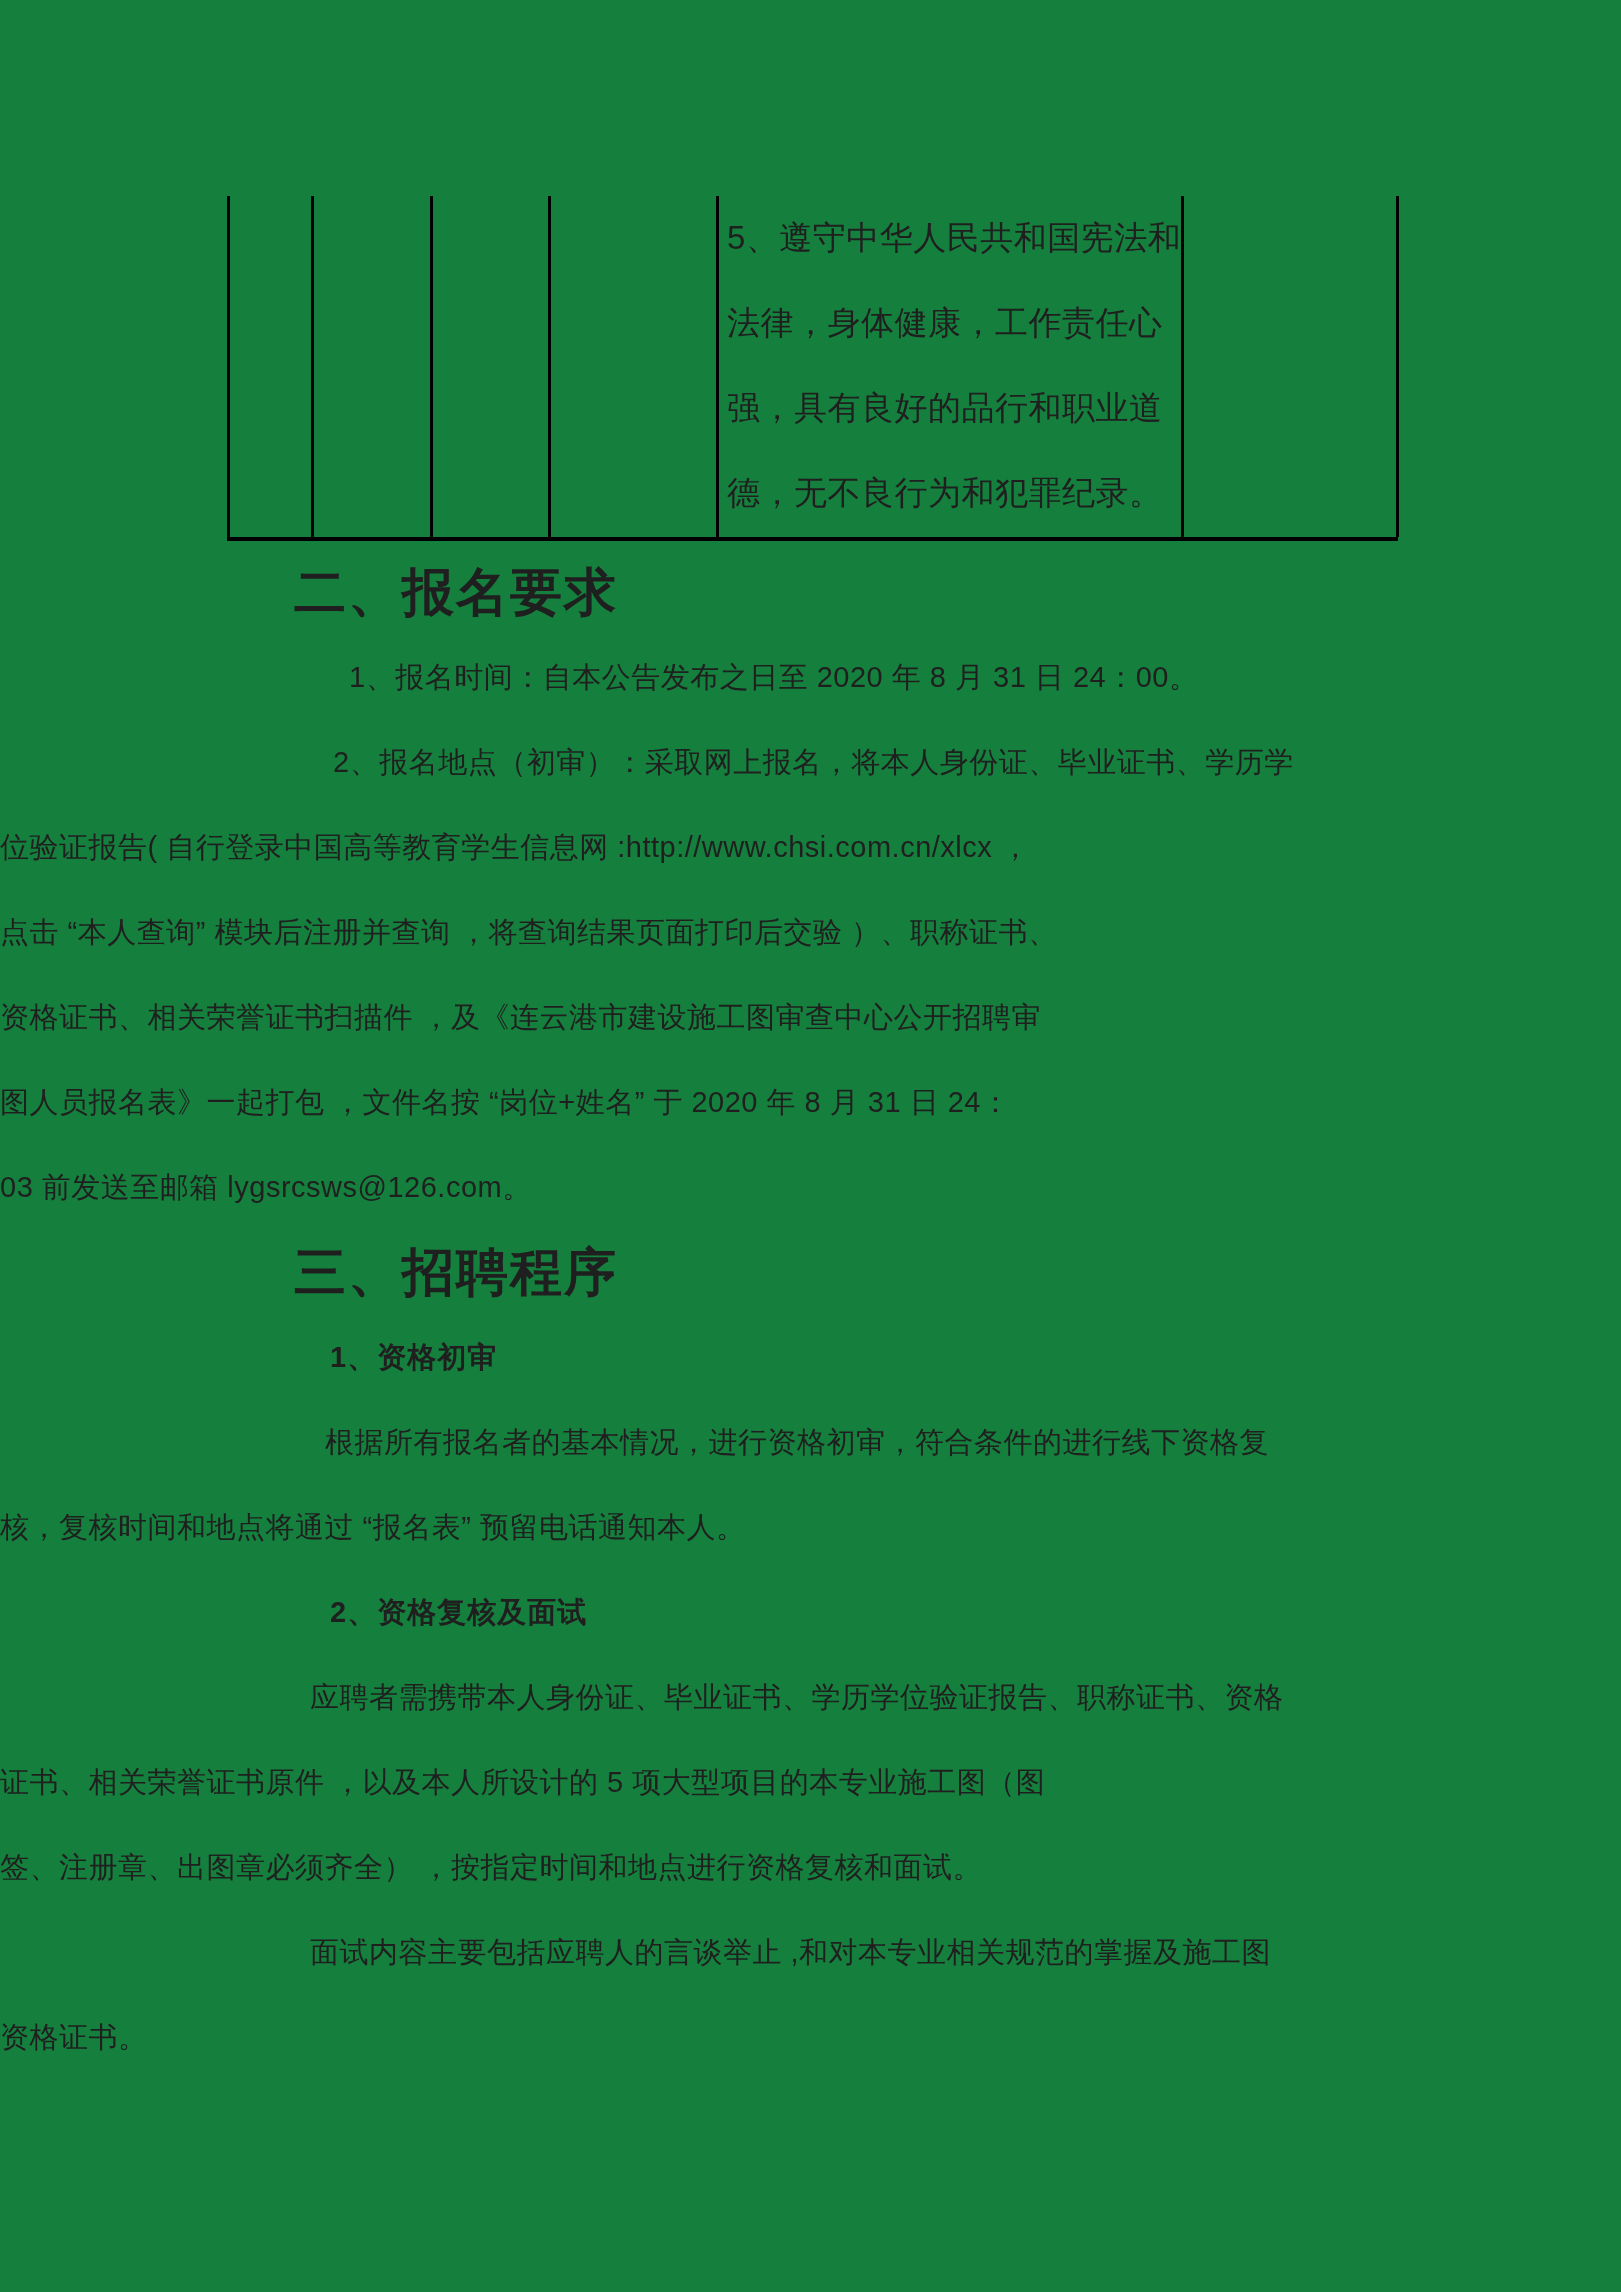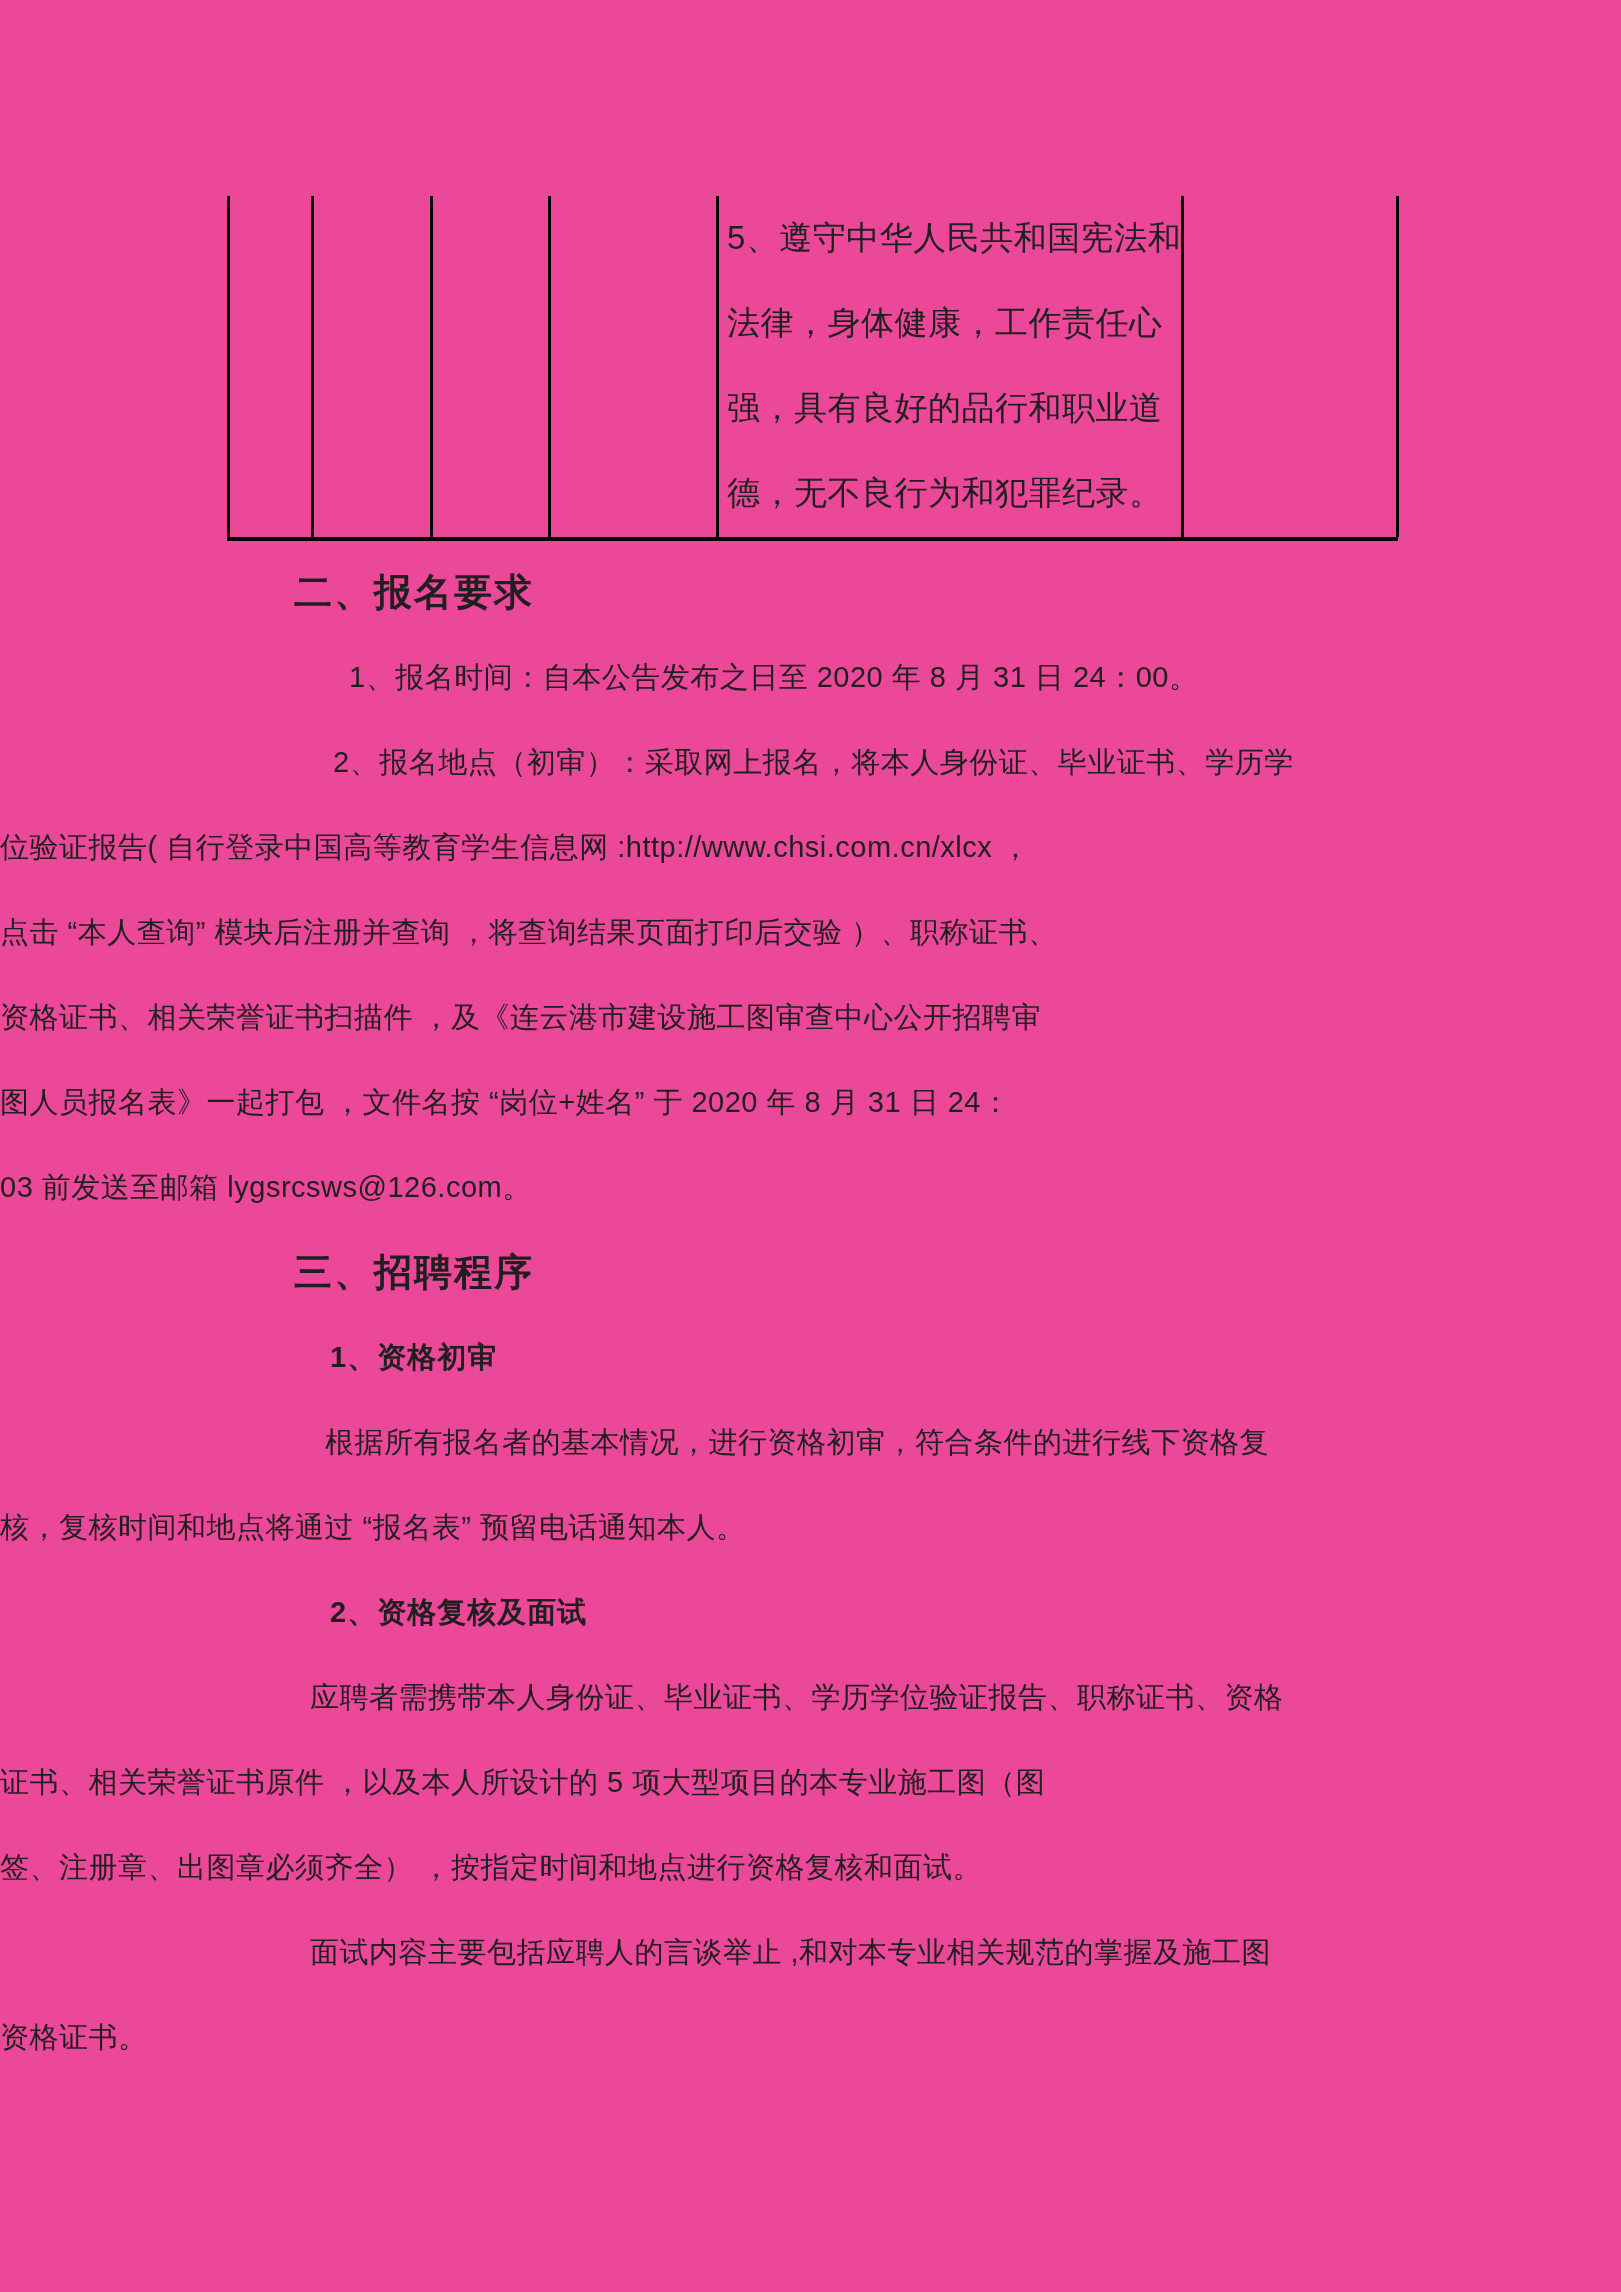--- a/index.html
+++ b/index.html
@@ -3,21 +3,21 @@
 <meta charset="utf-8">
 <style>
   html, body { margin: 0; padding: 0; }
   body {
     width: 1621px; height: 2293px;
     background: #ffffff;
     font-family: "Liberation Sans", "DejaVu Sans", sans-serif;
     position: relative;
     overflow: hidden;
   }
-  .page { position: absolute; inset: 0; background: #ec4899; text-decoration: underline; }
+  .page { position: absolute; inset: 0; background: #15803d; text-decoration: underline; }
 
   
   .tbl-vline {
     position: absolute; top: 196px; height: 341px; width: 2.9px;
     background: #000000;
   }
   .tbl-bottom {
     position: absolute; top: 537px; left: 227px; width: 1171px; height: 3.9px;
     background: #000000;
   }
@@ -32,21 +32,21 @@
 
   
   .doc-lines {
     position: absolute; left: 0; top: 550px; width: 1621px;
     color: #1f1f1f;
   }
   .line {
     height: 85px; display: flex; align-items: center;
     font-size: 29px; letter-spacing: 0.5px; white-space: pre;
   }
-  .l-h   { padding-left: 294px; font-weight: bold; font-size: 38px; letter-spacing: 2px; }
+  .l-h   { padding-left: 294px; font-weight: bold; font-size: 52px; letter-spacing: 2px; }
   .l-p1  { padding-left: 349px; }
   .l-p2  { padding-left: 333px; }
   .l-m   { }
   .l-sh  { padding-left: 330px; font-weight: bold; letter-spacing: 1px; }
   .l-in  { padding-left: 325px; }
   .l-hf  { padding-left: 310px; }
 </style>
 </head>
 <body>
 

